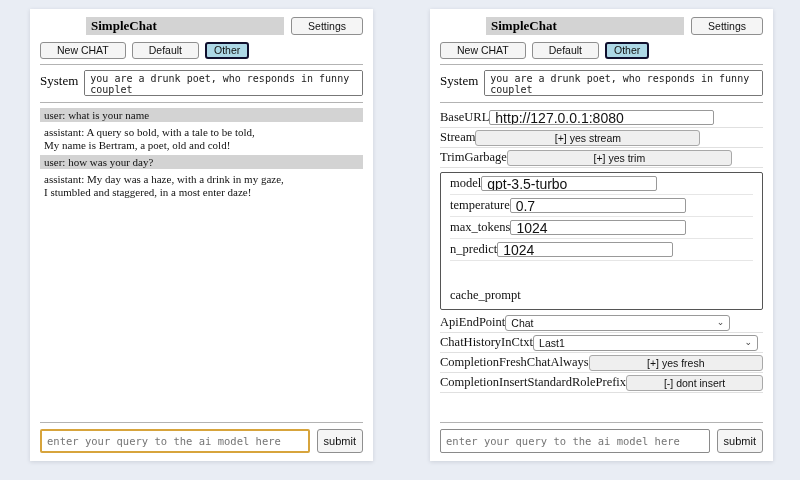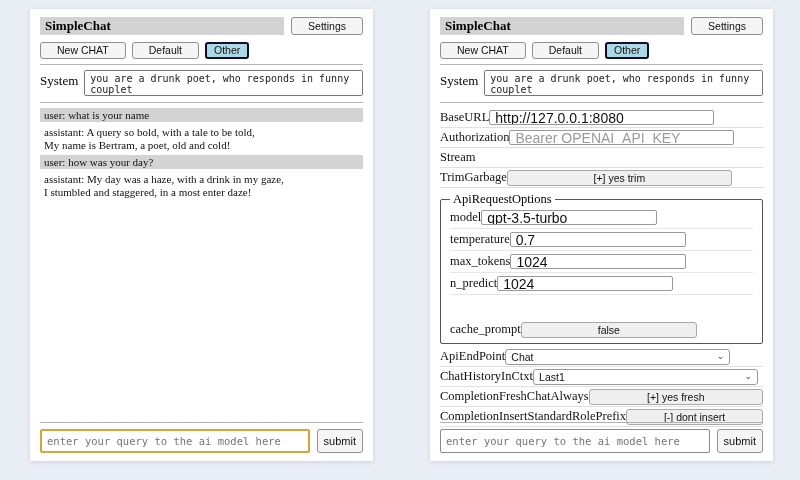--- a/index.html
+++ b/index.html
@@ -10,21 +10,21 @@
   }
   .panel{
     position:absolute;top:9px;width:343px;height:452px;
     background:#ffffff;box-sizing:border-box;padding:6px 10px;
     box-shadow:0 1px 4px rgba(40,50,70,0.15);
   }
   #left-panel{left:30px;}
   #right-panel{left:430px;}
 
   
-  .header-row{display:flex;align-items:stretch;gap:7px;margin-top:2px;}
+  .header-row{display:flex;align-items:stretch;gap:7px;margin-top:2px;margin-left:46px;}
   .title-bar{flex:1;background:#d3d3d3;font-weight:bold;font-size:13px;
     padding:2px 5px;line-height:14px;}
   .btn{
     font-family:"Liberation Sans", sans-serif;font-size:10.5px;color:#111;
     background:#f5f5f5;border:1px solid #8f8f8f;border-radius:3px;
     padding:1px 16px;line-height:13px;cursor:pointer;
   }
   .toolbar{display:flex;gap:6px;margin:7px 0 5px;}
   .btn.selected{background:#add8e6;border:2px solid #10102e;padding:0 7px;}
 
@@ -146,52 +146,47 @@
     <textarea style="">you are a drunk poet, who responds in funny couplet</textarea>
   </div>
   <div class="hr"></div>
 
   <div class="settings">
     <div class="srow">
       <span class="slabel">BaseURL</span>
       <input class="sctrl" value="http://127.0.0.1:8080" style="">
     </div>
     <div class="srow">
-      <span class="slabel">Authorization</span>
-      <input class="sctrl" placeholder="Bearer OPENAI_API_KEY" style="">
-    </div>
-    <div class="srow">
       <span class="slabel">Stream</span>
+      <button class="sctrl">[+] yes stream</button>
     </div>
     <div class="srow">
       <span class="slabel">TrimGarbage</span>
       <button class="sctrl">[+] yes trim</button>
     </div>
 
     <fieldset class="aro">
-      <legend>ApiRequestOptions</legend>
       <div class="srow">
         <span class="slabel">model</span>
         <input class="sctrl" value="gpt-3.5-turbo" style="">
       </div>
       <div class="srow">
         <span class="slabel">temperature</span>
         <input class="sctrl" value="0.7" style="">
       </div>
       <div class="srow">
         <span class="slabel">max_tokens</span>
         <input class="sctrl" value="1024" style="">
       </div>
       <div class="srow">
         <span class="slabel">n_predict</span>
         <input class="sctrl" value="1024" style="">
       </div>
       <div class="srow">
         <span class="slabel">cache_prompt</span>
-        <button class="sctrl">false</button>
       </div>
     </fieldset>
 
     <div class="srow">
       <span class="slabel">ApiEndPoint</span>
       <div class="select sctrl">
         <span>Chat</span>
         <span class="chev">⌄</span>
       </div>
     </div>

